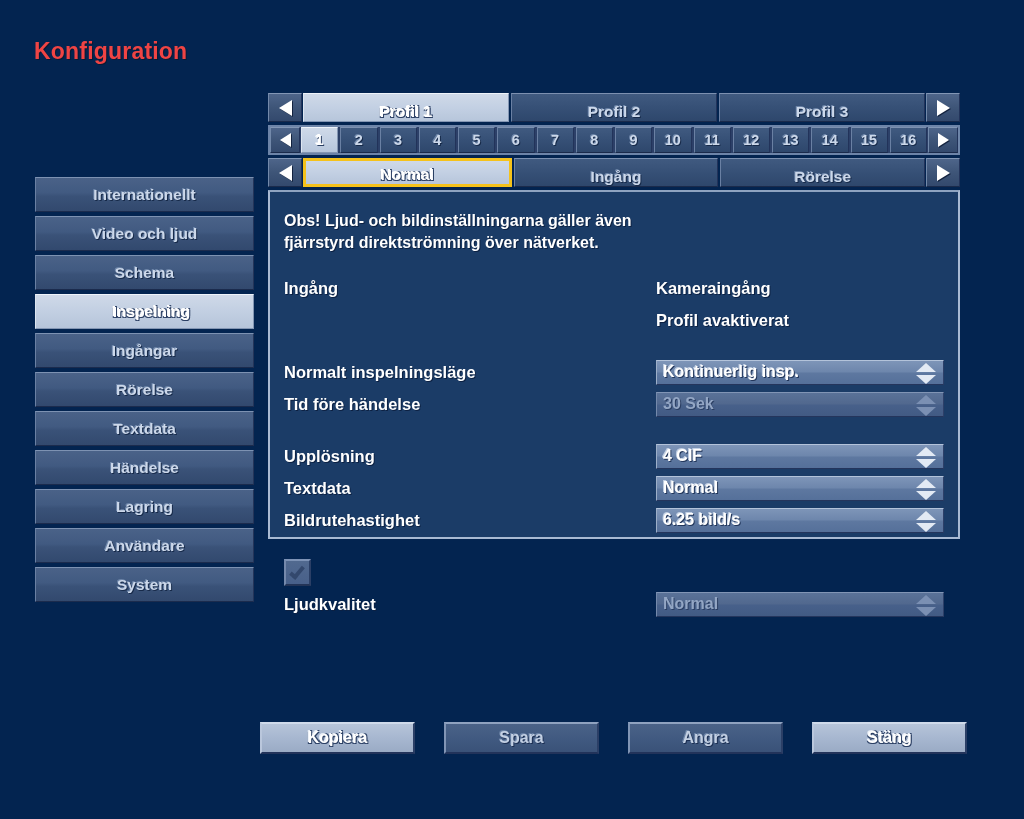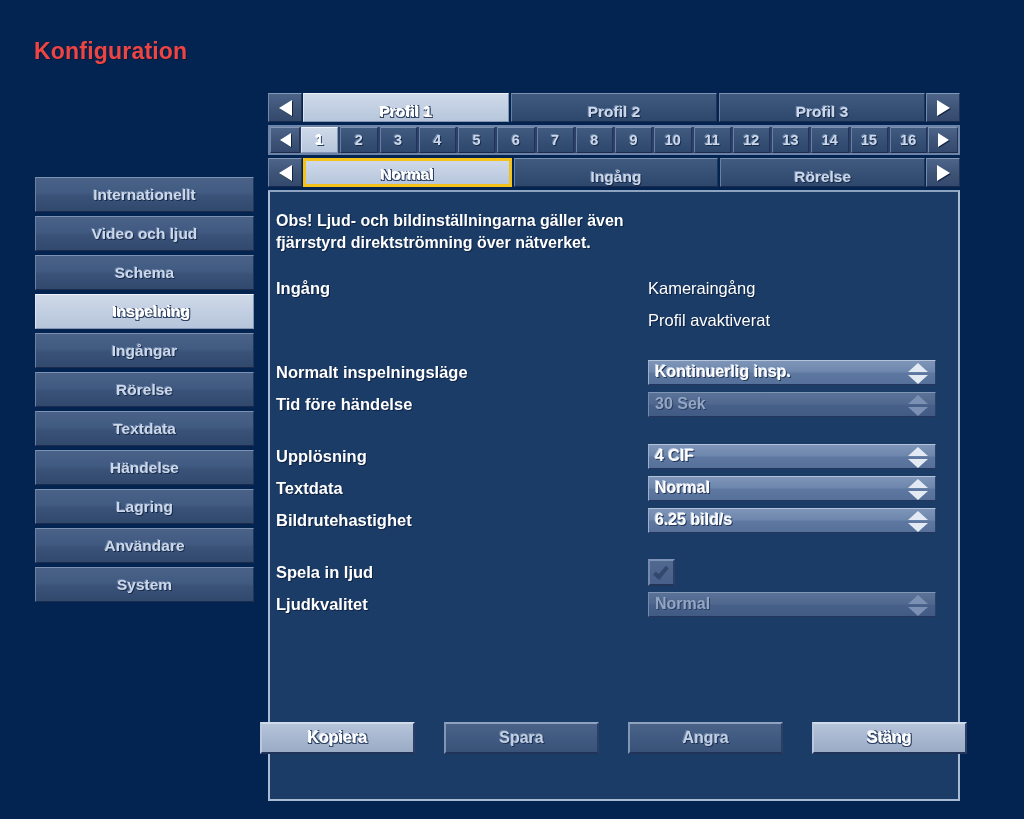--- a/index.html
+++ b/index.html
@@ -102,38 +102,38 @@
     background: linear-gradient(to bottom, #cfd9e8 0%, #c3d0e3 50%, #b7c6db 100%);
     border-top: 1px solid #eef3fa; border-left: 1px solid #dde5f0;
     border-right: 1px solid #8496b3; border-bottom: 1px solid #8496b3;
     color: #ffffff;
     text-shadow: 1px 1px 0 #2b3f63, -1px -1px 0 #ffffff;
   }
 
   
   .content {
     position: relative;
-    height: 611px;
+    height: 349px;
     background: #1b3c67;
     border: 2px solid #a9bad3;
     border-top: 2px solid #8ea3c0;
-    padding: 18px 6px;
+    padding: 18px 14px;
   }
   .notice {
     color: #ffffff; font-size: 16px; font-weight: bold; line-height: 22px;
     text-shadow: 1px 1px 0 #0d2142;
     margin-bottom: 18px;
   }
   .row { display: flex; align-items: center; height: 32px; }
   .row .label {
     width: 372px; color: #ffffff; font-size: 16.5px; font-weight: bold;
     text-shadow: 1px 1px 0 #0d2142;
   }
   .val-text {
-    color: #ffffff; font-size: 16.5px; font-weight: normal;
+    color: #ffffff; font-size: 16.5px; font-weight: bold;
     text-shadow: 1px 1px 0 #0d2142;
   }
 
   
   .spin {
     position: relative; width: 288px; height: 25px;
     background: linear-gradient(to bottom, #7e95b8 0%, #6d86ac 48%, #5e78a0 52%, #55709a 100%);
     border-top: 1px solid #b3c3da; border-left: 1px solid #9dafc9;
     border-right: 1px solid #2d4069; border-bottom: 1px solid #24355c;
     display: flex; align-items: center;
@@ -410,21 +410,20 @@
             <div class="spin">
               <span class="sv">6.25 bild/s</span>
               <span class="diamond">
                 <i class="up"></i>
                 <i class="down"></i>
               </span>
             </div>
           </div>
           <div class="spacer-md"></div>
           <div class="row">
-            <div class="label">Spela in ljud</div>
             <div class="chk">
               <span class="mark"></span>
             </div>
           </div>
           <div class="row">
             <div class="label">Ljudkvalitet</div>
             <div class="spin disabled">
               <span class="sv">Normal</span>
               <span class="diamond">
                 <i class="up"></i>

